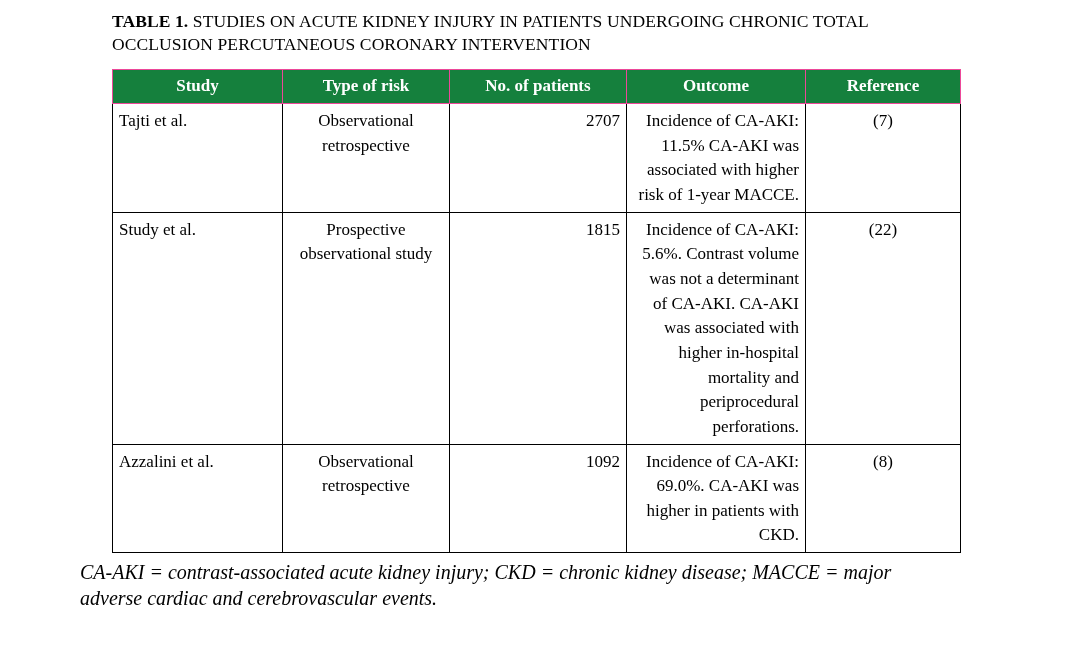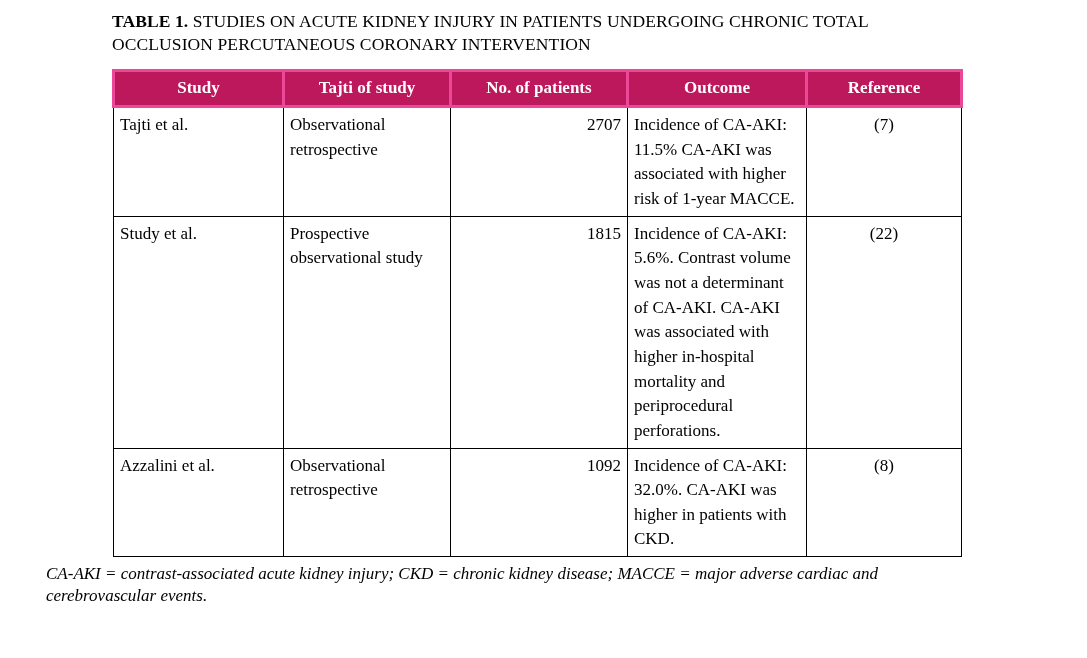--- a/index.html
+++ b/index.html
@@ -38,48 +38,48 @@
     table-layout: fixed;
   }
   table.main th, table.main td {
     border: 1px solid #000000;
     vertical-align: top;
     font-size: 17px;
     line-height: 1.45;
     padding: 5px 6px 4px 6px;
   }
   table.main thead th {
-    background: #be185d;
+    background: #15803d;
     color: #ffffff;
     font-weight: bold;
     text-align: center;
-    border: 3px solid #ec4899;
+    border: 1px solid #ec4899;
     padding: 4px 6px 5px 6px;
     font-size: 17px;
   }
   thead th.col-study {
     text-align: left;
     padding-left: 10px;
   }
   td.c-study  { text-align: left; padding-left: 10px; }
-  td.c-type   { }
+  td.c-type   { text-align: center; }
   td.c-pat    { text-align: right; }
-  td.c-out    { text-align: left; }
+  td.c-out    { text-align: right; }
   td.c-ref    { text-align: center; }
 
   .w-study { width: 170px; }
   .w-type  { width: 167px; }
   .w-pat   { width: 177px; }
   .w-out   { width: 179px; }
   .w-ref   { width: 155px; }
 
   .footnote {
     width: 860px;
-    margin: 6px 0 0 46px;
-    font-size: 17px;
+    margin: 6px 0 0 80px;
+    font-size: 20px;
     font-style: italic;
     line-height: 1.3;
   }
 </style>
 </head>
 <body>
 
 <div class="page">
 
   <div class="caption">
@@ -90,21 +90,21 @@
     <colgroup>
       <col class="w-study">
         <col class="w-type">
         <col class="w-pat">
         <col class="w-out">
         <col class="w-ref">
     </colgroup>
     <thead>
       <tr>
         <th class="col-study">Study</th>
-        <th>Tajti of study</th>
+        <th>Type of risk</th>
         <th>No. of patients</th>
         <th>Outcome</th>
         <th>Reference</th>
       </tr>
     </thead>
     <tbody>
       <tr>
         <td class="c-study">Tajti et al.</td>
         <td class="c-type">Observational retrospective</td>
         <td class="c-pat">2707</td>
@@ -115,21 +115,21 @@
         <td class="c-study">Study et al.</td>
         <td class="c-type">Prospective observational study</td>
         <td class="c-pat">1815</td>
         <td class="c-out">Incidence of CA-AKI: 5.6%. Contrast volume was not a determinant of CA-AKI. CA-AKI was associated with higher in-hospital mortality and periprocedural perforations.</td>
         <td class="c-ref">(22)</td>
       </tr>
       <tr>
         <td class="c-study">Azzalini et al.</td>
         <td class="c-type">Observational retrospective</td>
         <td class="c-pat">1092</td>
-        <td class="c-out">Incidence of CA-AKI: 32.0%. CA-AKI was higher in patients with CKD.</td>
+        <td class="c-out">Incidence of CA-AKI: 69.0%. CA-AKI was higher in patients with CKD.</td>
         <td class="c-ref">(8)</td>
       </tr>
     </tbody>
   </table>
 
   <div class="footnote">CA-AKI = contrast-associated acute kidney injury; CKD = chronic kidney disease; MACCE = major adverse cardiac and cerebrovascular events.</div>
 
 </div>
 
 </body></html>

